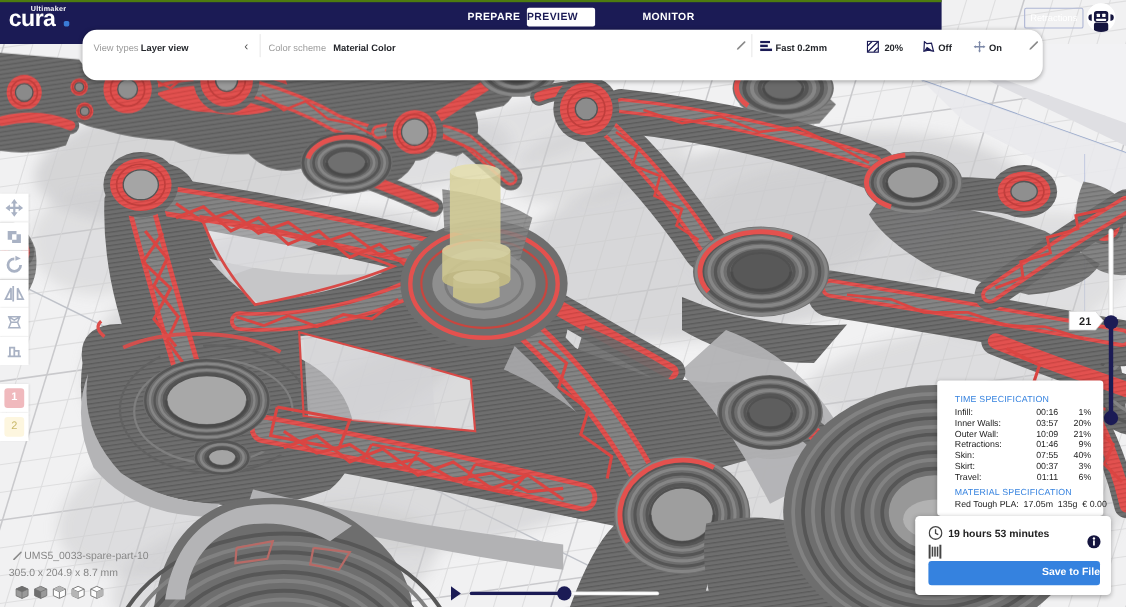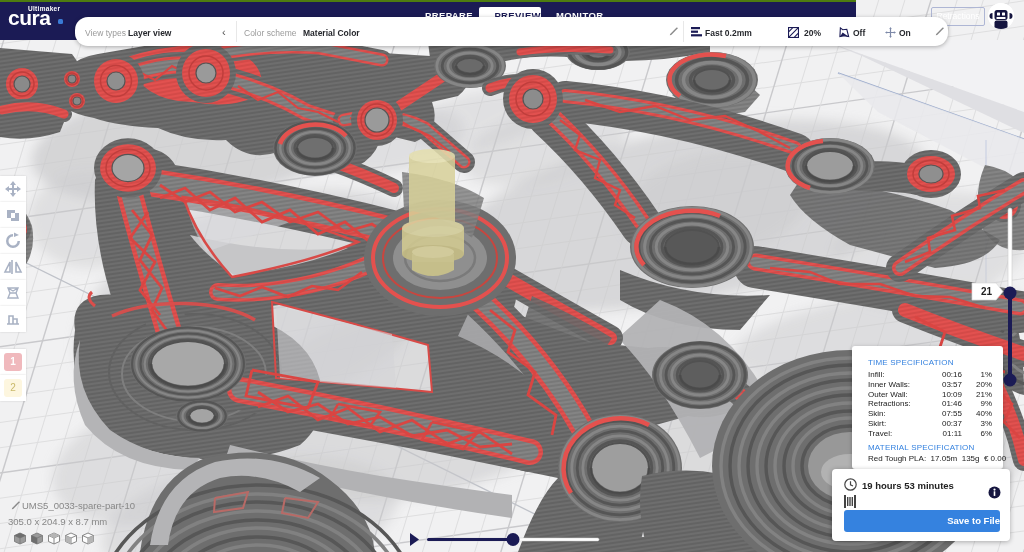--- a/index.html
+++ b/index.html
@@ -6,26 +6,26 @@
   body{width:1024px;height:552px;overflow:hidden;position:relative;
        font-family:"Liberation Sans",sans-serif;background:#f1f1f2}
   .abs{position:absolute}
   
   #navbar{position:absolute;left:0;top:0;width:856px;height:40px;background:#1b1b55;border-top:2px solid #4d7c0f;box-sizing:border-box}
   #logo-ult{position:absolute;left:28px;top:3px;color:#fff;font-size:6.5px;font-weight:bold;letter-spacing:.3px}
   #logo-cura{position:absolute;left:8px;top:4px;color:#fff;font-size:21px;font-weight:bold;letter-spacing:-0.5px}
   #logo-dot{position:absolute;left:58px;top:17px;width:5px;height:5px;background:#3a7bd5;border-radius:1.5px}
   .tab{position:absolute;top:0;height:27px;line-height:27px;color:#fff;font-size:9.5px;font-weight:bold;letter-spacing:.4px;text-align:left}
   #tab-preview{position:absolute;left:479px;top:5px;width:62px;height:17px;background:#fff;border-radius:2px;
-      color:#1b1b55;font-size:9.5px;font-weight:bold;letter-spacing:.4px;text-align:right;line-height:17px}
+      color:#1b1b55;font-size:9.5px;font-weight:bold;letter-spacing:.4px;text-align:left;line-height:17px}
   #marketplace{position:absolute;left:931px;top:5px;width:52px;height:17px;border:1px solid #aeb6d4;border-radius:2px;
       color:#fff;font-size:8.5px;text-align:center;line-height:16px}
   #avatar{position:absolute;left:988px;top:1px;width:26px;height:26px;border-radius:50%;background:#fff;overflow:hidden}
   
-  #toolbar{position:absolute;left:75px;top:17px;width:873px;height:29px;background:#fff;border-radius:13px;
+  #toolbar{position:absolute;left:75px;top:27px;width:873px;height:46px;background:#fff;border-radius:13px;
       box-shadow:0 1px 4px rgba(0,0,0,.3);font-size:8.5px;color:#26282d}
   #toolbar .lbl{color:#9a9a9a}
   #toolbar span{position:absolute;top:11px;white-space:nowrap}
   .vsep{position:absolute;top:4px;width:1px;height:21px;background:#e8e8e8}
   
   #lefttools{position:absolute;left:0;top:176px;width:26px}
   .tcell{width:26px;height:26px;background:#fff;box-shadow:0 0 2px rgba(0,0,0,.15);position:relative}
   
   #objinfo{position:absolute;left:8px;top:496px;color:#878787;font-size:9.5px}
   
@@ -550,21 +550,21 @@
       </g>
 </g>
 </svg>
 
 <div id="navbar">
   <div id="logo-cura">cura</div>
   <div id="logo-ult">Ultimaker</div>
   <div id="logo-dot"></div>
   <div class="tab" style="left:425px;width:40px">PREPARE</div>
   <div id="tab-preview">PREVIEW</div>
-  <div class="tab" style="left:556px;width:40px">MONITOR</div>
+  <div class="tab" style="left:584px;width:40px">MONITOR</div>
   <div id="marketplace">Retractions</div>
   <div id="avatar">
     <svg width="26" height="26" viewBox="0 0 26 26">
       <circle cx="13" cy="13" r="13" fill="#fff"></circle>
       <rect x="6.5" y="7" width="13" height="10" rx="2.5" fill="#15153f"></rect>
       <rect x="9" y="9.5" width="3" height="3" rx="0.5" fill="#fff"></rect>
       <rect x="14" y="9.5" width="3" height="3" rx="0.5" fill="#fff"></rect>
       <rect x="8.5" y="14" width="9" height="2" rx="0.5" fill="#fff"></rect>
       <path d="M4.5 10 a3 3 0 0 0 0 6z" fill="#15153f"></path>
       <path d="M21.5 10 a3 3 0 0 1 0 6z" fill="#15153f"></path>

